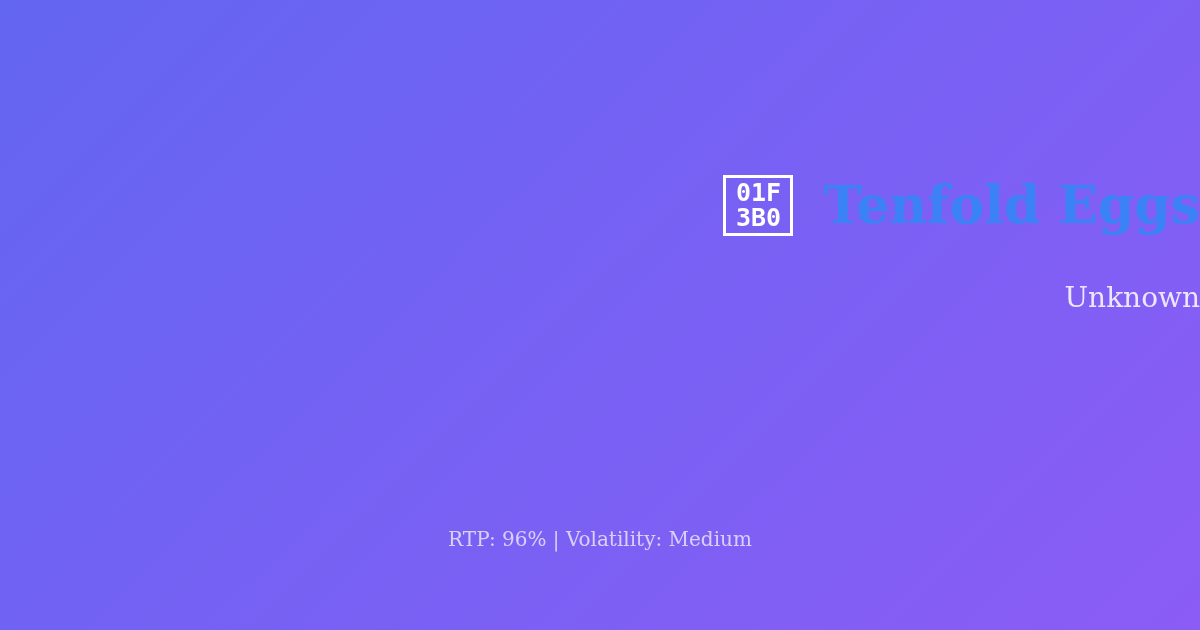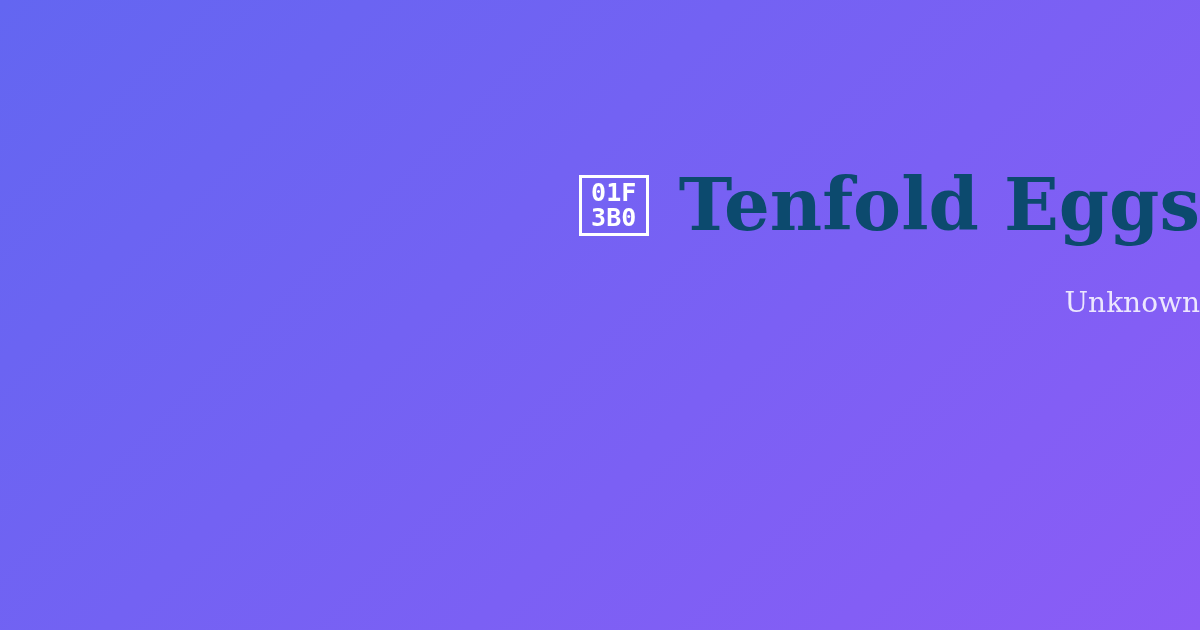--- a/index.html
+++ b/index.html
@@ -62,23 +62,23 @@
     font-weight: 700;
     line-height: 25px;
     letter-spacing: 0px;
     color: #ffffff;
     flex: none;
   }
   .tofu span { display: block; }
 
   .title {
     font-family: "DejaVu Serif", "Liberation Serif", serif;
-    font-size: 72px;
+    font-size: 52px;
     font-weight: 700;
-    color: #0c4a6e;
+    color: #3b82f6;
     line-height: 1.0;
     letter-spacing: 0px;
   }
 
   .subtitle {
     margin-top: 48px;
     font-family: "DejaVu Serif", "Liberation Serif", serif;
     font-size: 28px;
     font-weight: 400;
     color: rgba(255, 255, 255, 0.85);
@@ -115,14 +115,15 @@
       </span>
 
       <h1 class="title">Tenfold Eggs</h1>
 
     </div>
 
     <div class="subtitle">Unknown</div>
 
   </div>
 
+  <div class="meta">RTP: 96% | Volatility: Medium</div>
 
 </div>
 
 </body></html>

